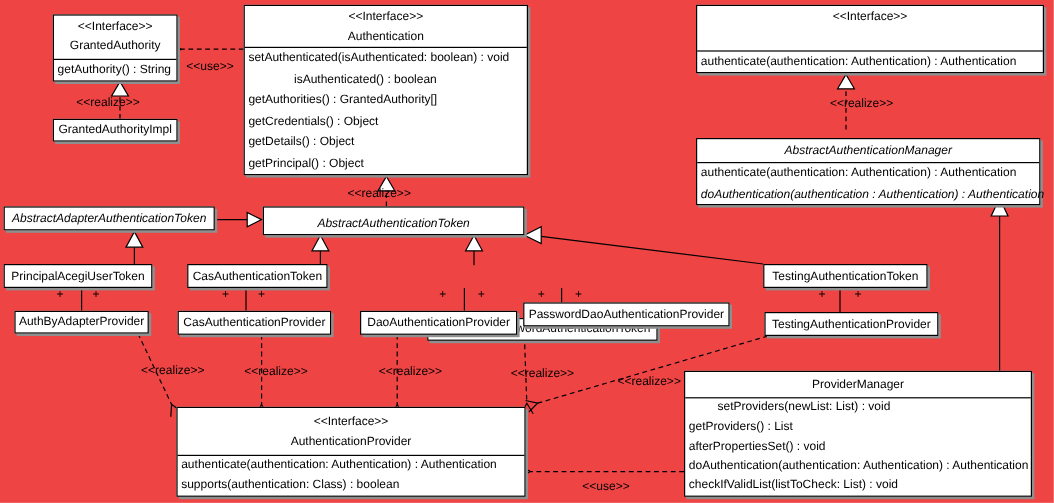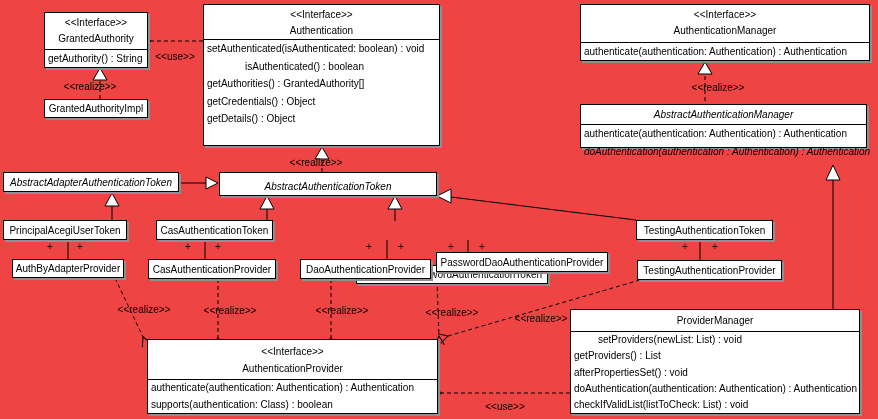--- a/index.html
+++ b/index.html
@@ -101,32 +101,32 @@
     <div class="title" style="height:34px;">
       <span class="stereo">&lt;&lt;Interface&gt;&gt;</span>
       <span class="cname">Authentication</span>
     </div>
     <div class="sep"></div>
     <div class="m" style="line-height:17.5px;">setAuthenticated(isAuthenticated: boolean) : void</div>
     <div class="m" style="line-height:17.5px;padding-left:41px;">isAuthenticated() : boolean</div>
     <div class="m" style="line-height:17.5px;">getAuthorities() : GrantedAuthority[]</div>
     <div class="m" style="line-height:17.5px;">getCredentials() : Object</div>
     <div class="m" style="line-height:17.5px;">getDetails() : Object</div>
+    <div class="m" style="line-height:17.5px;">getPrincipal() : Object</div>
   </div>
 
   <div class="box" style="left:580px;top:4px;width:290px;height:57px;">
     <div class="title" style="height:37px;">
       <span class="stereo">&lt;&lt;Interface&gt;&gt;</span>
-      <span class="cname">AuthenticationManager</span>
     </div>
     <div class="sep"></div>
     <div class="m" style="line-height:17px;">authenticate(authentication: Authentication) : Authentication</div>
   </div>
 
-  <div class="box" style="left:580px;top:104px;width:287px;height:44px;">
+  <div class="box" style="left:580px;top:115px;width:287px;height:56px;">
     <div class="title" style="height:19px;">
       <span class="cname it" style="line-height:19px;">AbstractAuthenticationManager</span>
     </div>
     <div class="sep"></div>
     <div class="m" style="line-height:17.5px;">authenticate(authentication: Authentication) : Authentication</div>
     <div class="m ovf it" style="line-height:17.5px;">doAuthentication(authentication : Authentication) : Authentication</div>
   </div>
 
   <div class="box nbox" style="left:3px;top:172px;width:176px;height:20px;">
     <span class="cname it">AbstractAdapterAuthenticationToken</span>

